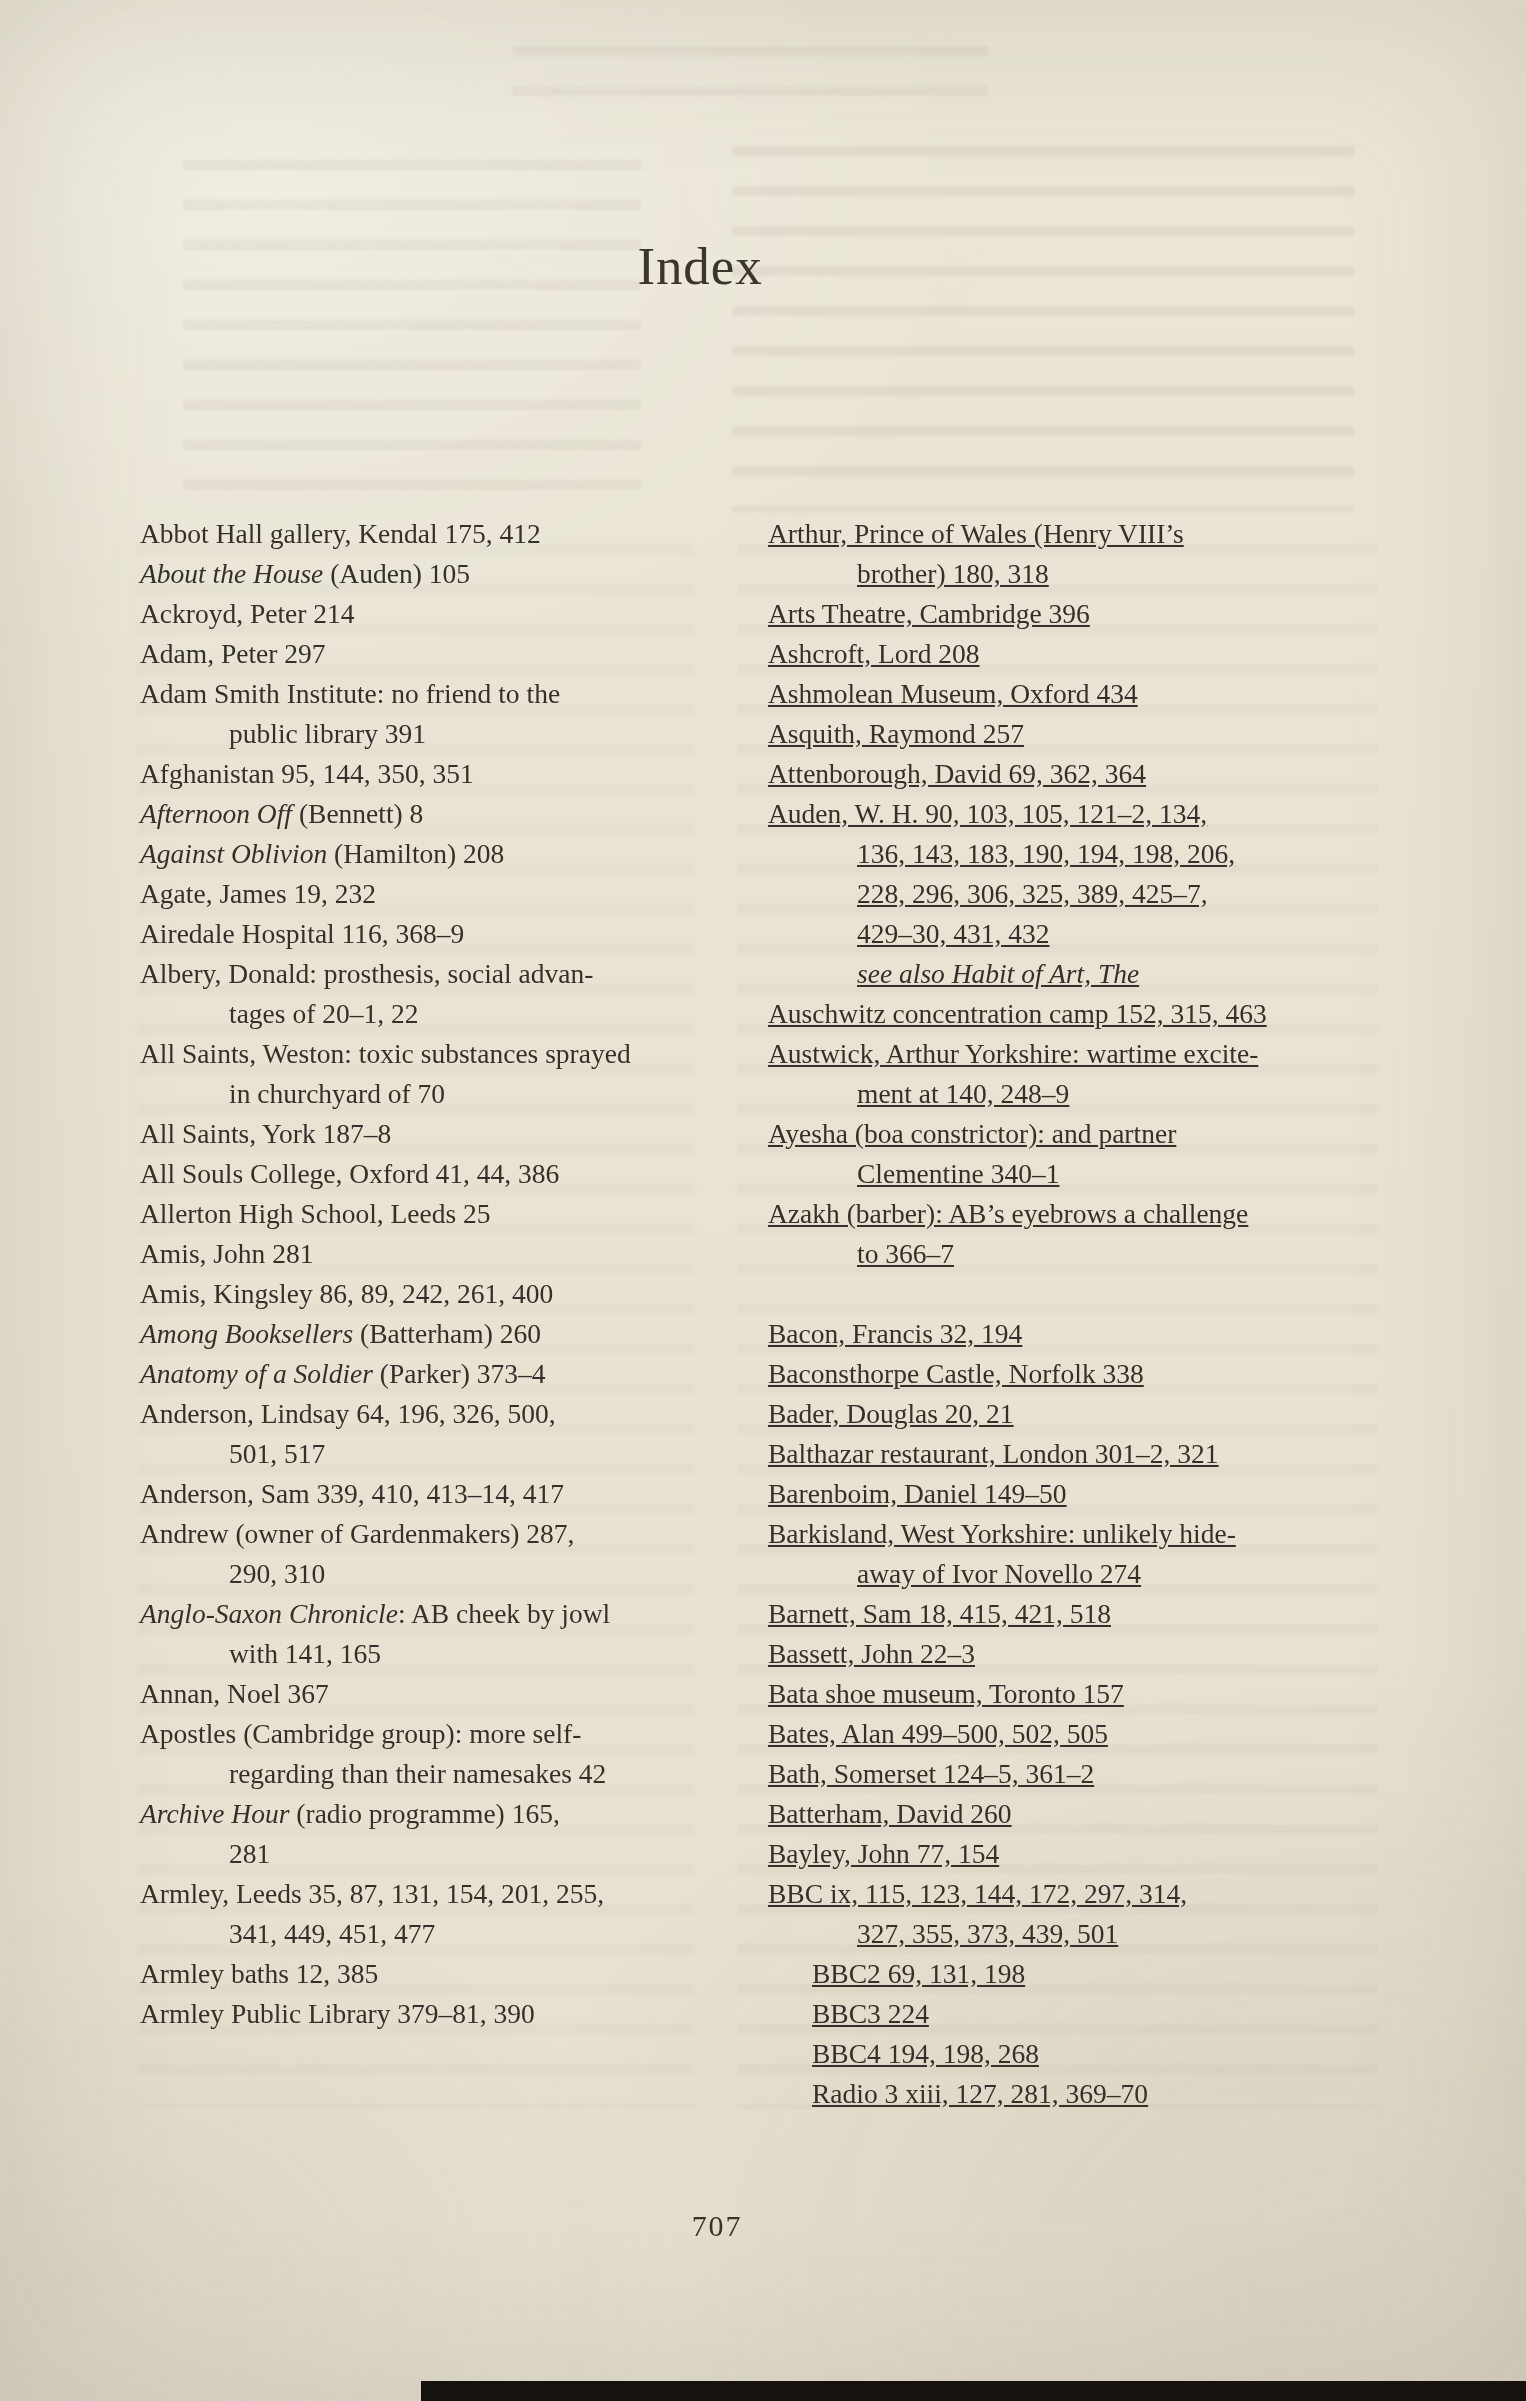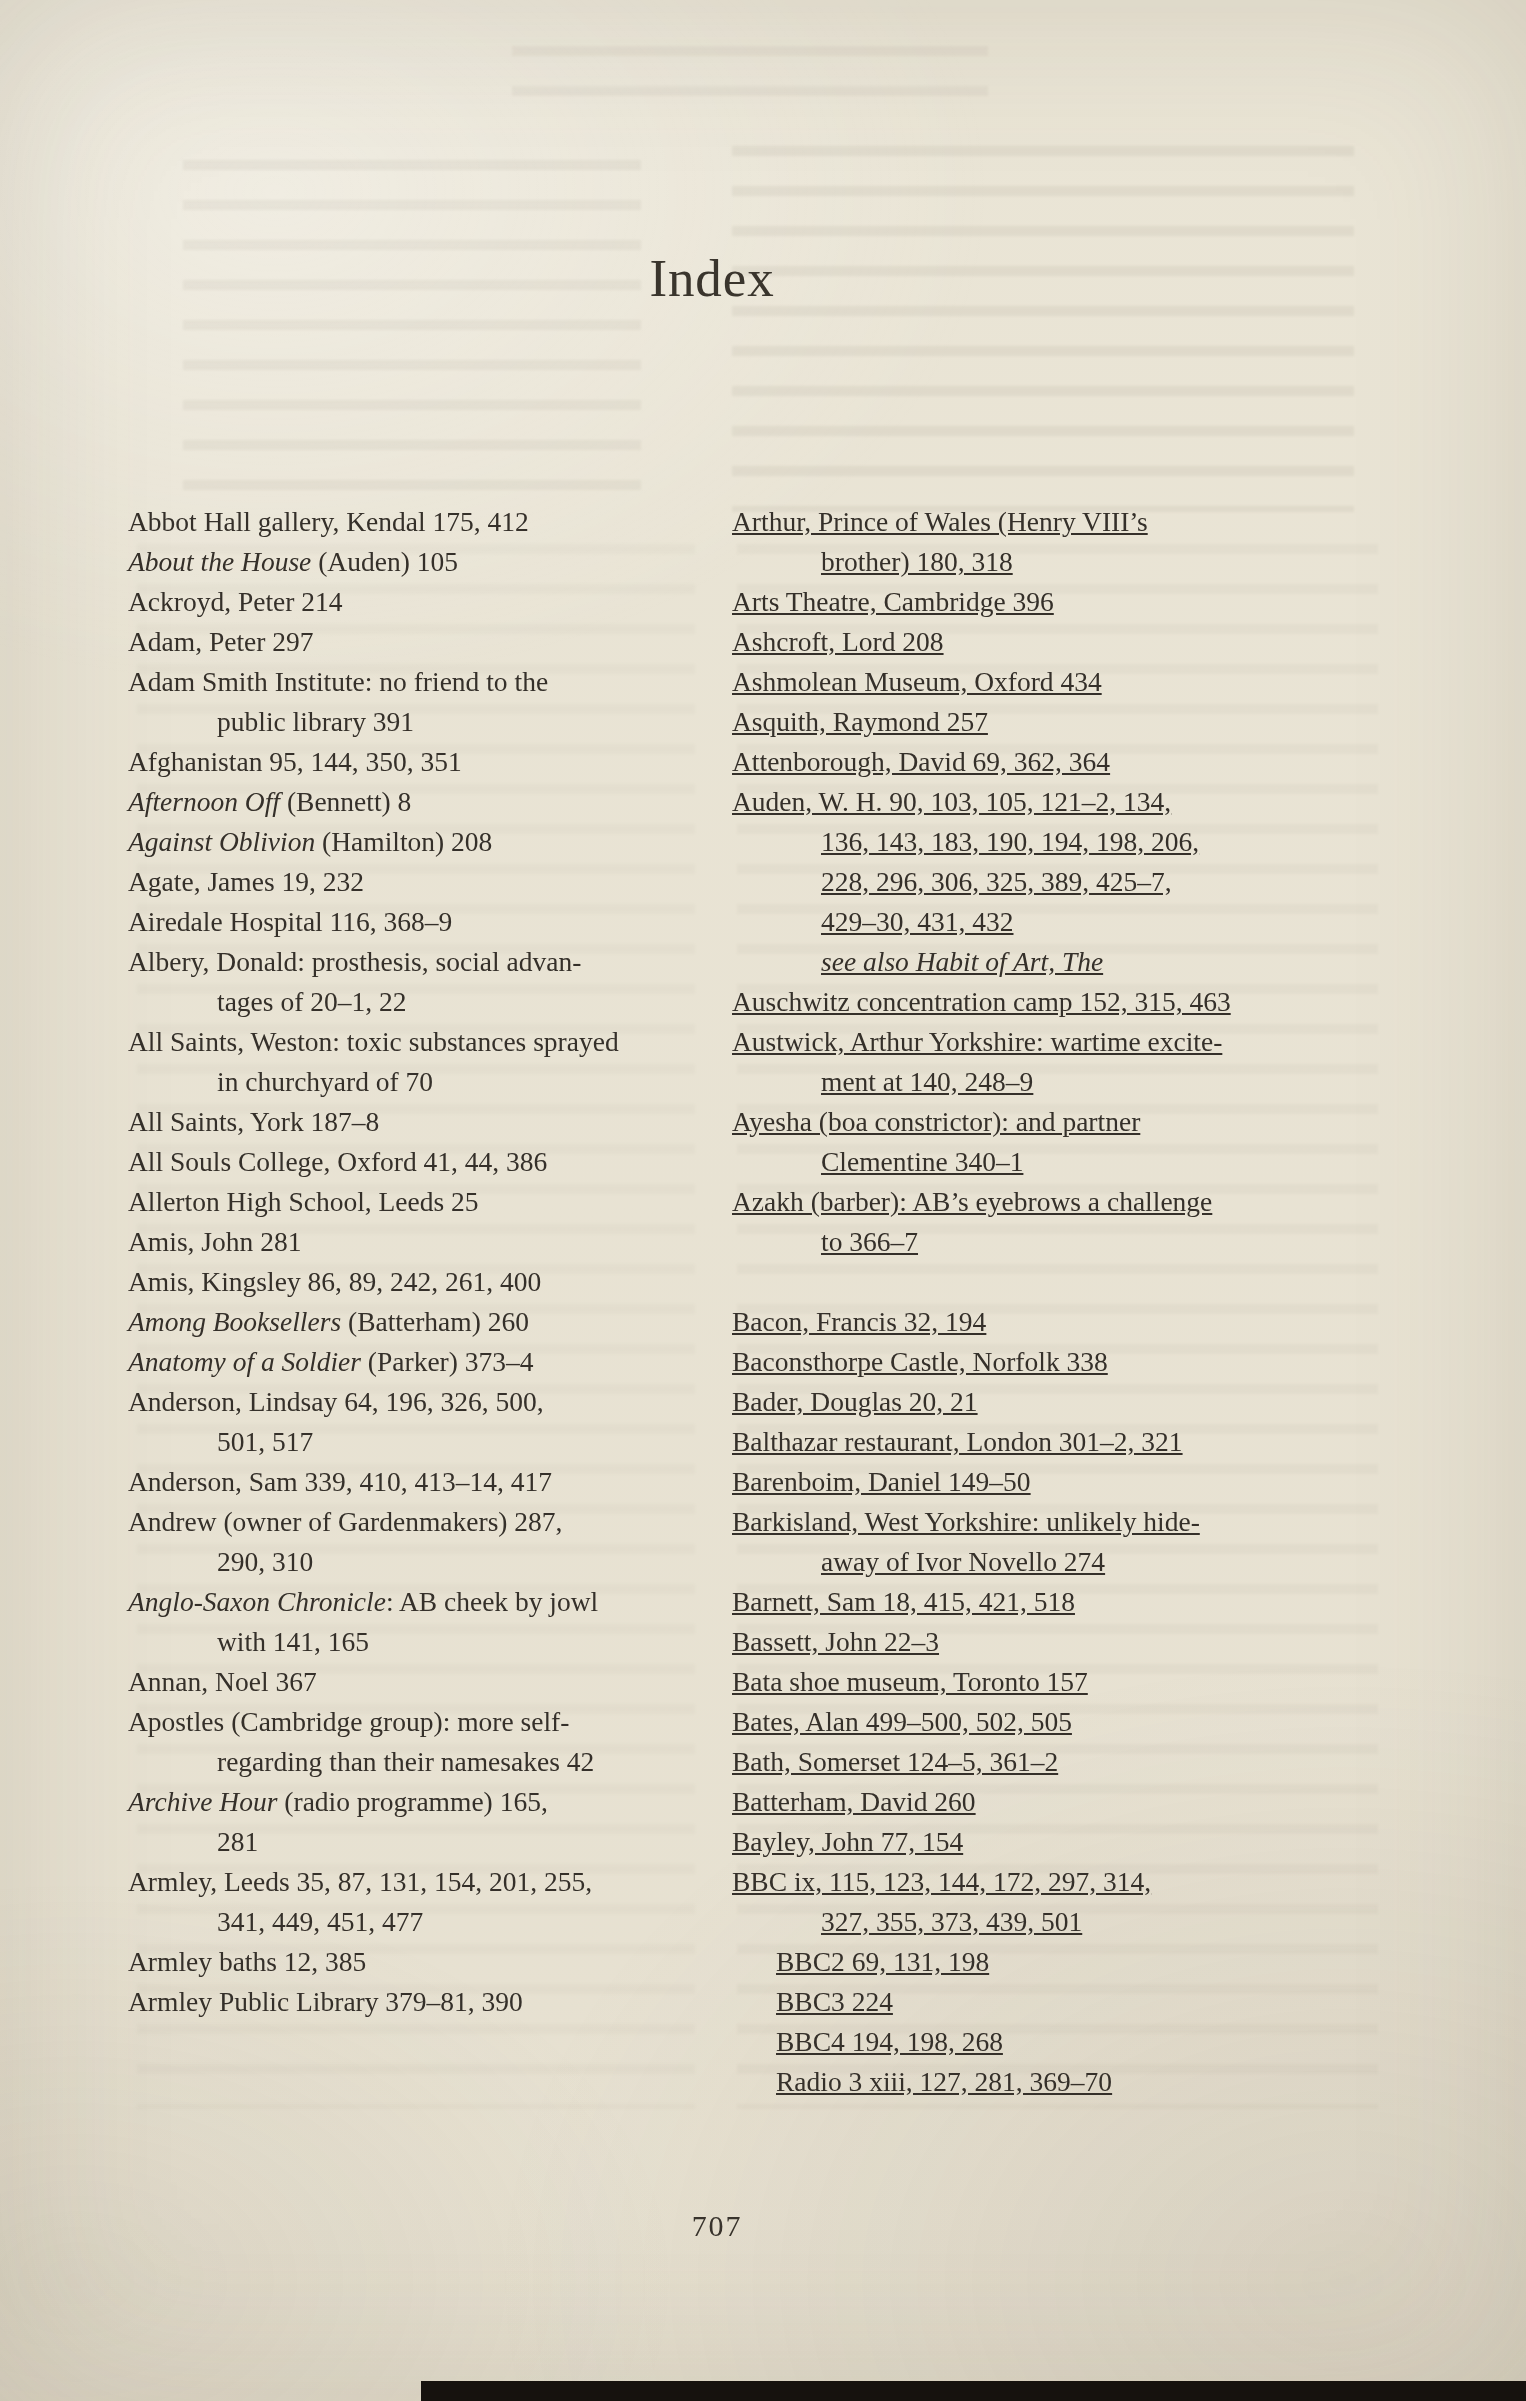--- a/index.html
+++ b/index.html
@@ -37,35 +37,35 @@
   .ghost-top-right   { left: 732px; top: 128px; width: 622px;  height: 384px; opacity: .65; }
   .ghost-col-left    { left: 137px; top: 526px; width: 558px;  height: 1583px; opacity: .28; }
   .ghost-col-right   { left: 737px; top: 526px; width: 641px;  height: 1583px; opacity: .38; }
   .ghost-head        { left: 512px; top: 27.5px;  width: 476px;  height: 82px;  opacity: .5; }
 
   .title {
     position: absolute;
     top: 236px;
     left: 700px;
     transform: translateX(-50%);
-    margin: 12px;
+    margin: 0;
     font-size: 53px;
     font-weight: 400;
     letter-spacing: 0.9px;
     color: #3a352d;
     z-index: 2;
   }
   .columns {
     position: absolute;
     top: 502px;
     left: 128px;
     display: flex;
     z-index: 2;
   }
-  .col { margin: 0; }
+  .col { margin: 12px; }
   .col-left  { width: 604px; }
   .col-right { width: 674px; text-decoration: underline; }
   .line {
     margin: 0;
     font-size: 27.5px;
     line-height: 40px;
     white-space: nowrap;
     color: #35302a;
   }
   .line em { font-style: italic; }

